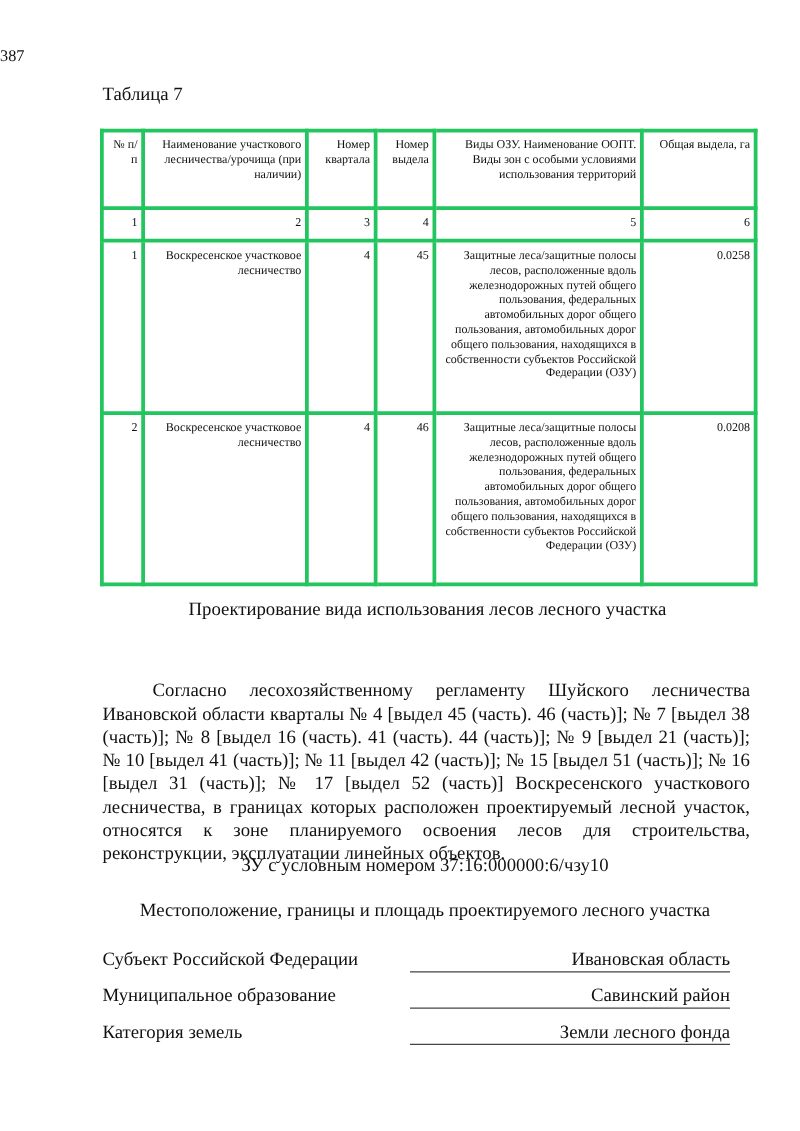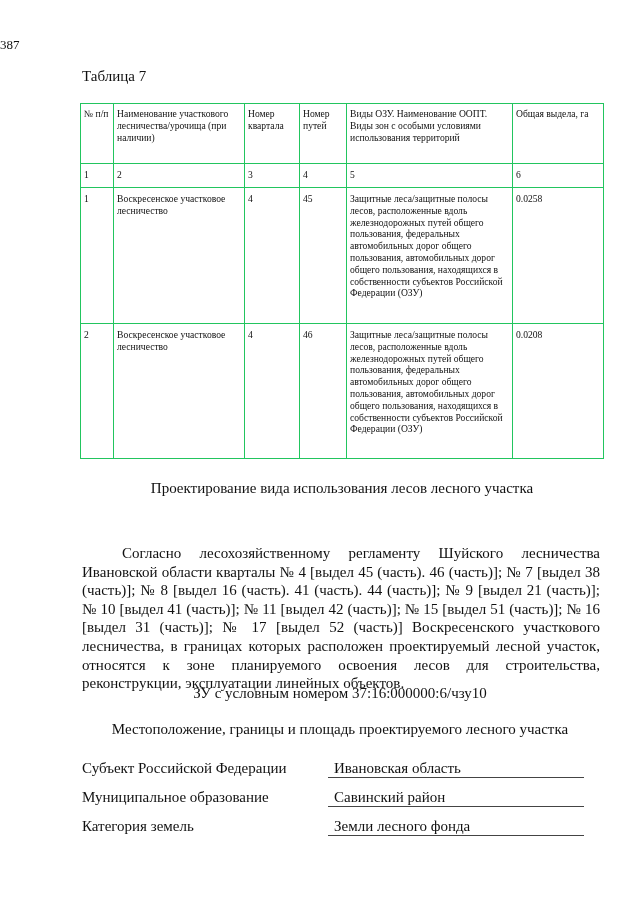--- a/index.html
+++ b/index.html
@@ -1,23 +1,23 @@
 <!DOCTYPE html>
 <html><head>
 <meta charset="utf-8">
 <style>
   html, body { margin:0; padding:0; background:#ffffff; }
   body { width:640px; height:905px; position:relative; overflow:hidden;
          font-family:"Liberation Serif", "DejaVu Serif", serif; color:#111; }
-  .abs { position:absolute; }
+  .abs { position:absolute;text-align:right; }
   #page-number { left:0; width:640px; top:37px; text-align:left; font-size:13px; }
   #table-caption { left:82px; top:68px; font-size:15px; }
   table#forest-table { position:absolute; left:80px; top:103px; width:523px;
          border-collapse:collapse; font-size:9.6px; line-height:11.8px; table-layout:fixed; }
-  #forest-table td, #forest-table th { border:1px solid #22c55e; vertical-align:top; text-align:left;
+  #forest-table td, #forest-table th { border:3px solid #22c55e; vertical-align:top; text-align:right;
          font-weight:normal; padding:4px 3px 2px 3px;font-family:Liberation Serif, serif; }
   #forest-table th { height:53px; }
   #forest-table tr.idx td { height:16px; padding-top:5px; }
   #forest-table tr.data1 td { height:128px; padding-top:5px; }
   #forest-table tr.data2 td { height:127px; padding-top:5px; }
   .heading { left:0; width:640px; text-align:center; font-size:15px; }
   #section-heading { top:480px; left:22px; }
   #paragraph { left:82px; top:512px; width:518px; font-size:15px; line-height:18.6px; text-align:justify;margin-top:32px; }
   #paragraph .indent { display:inline-block; width:40px; }
   #zu-heading { top:685px; left:20px; }
@@ -38,21 +38,21 @@
       <col style="width:55px">
       <col style="width:47px">
       <col style="width:166px">
       <col style="width:91px">
   </colgroup>
   <tbody>
       <tr>
     <th>№ п/п</th>
     <th>Наименование участкового лесничества/урочища (при наличии)</th>
     <th>Номер квартала</th>
-    <th>Номер путей</th>
+    <th>Номер выдела</th>
     <th>Виды ОЗУ. Наименование ООПТ. Виды зон с особыми условиями использования территорий</th>
     <th>Общая выдела, га</th>
   </tr>
   <tr class="idx">
     <td>1</td>
     <td>2</td>
     <td>3</td>
     <td>4</td>
     <td>5</td>
     <td>6</td>

